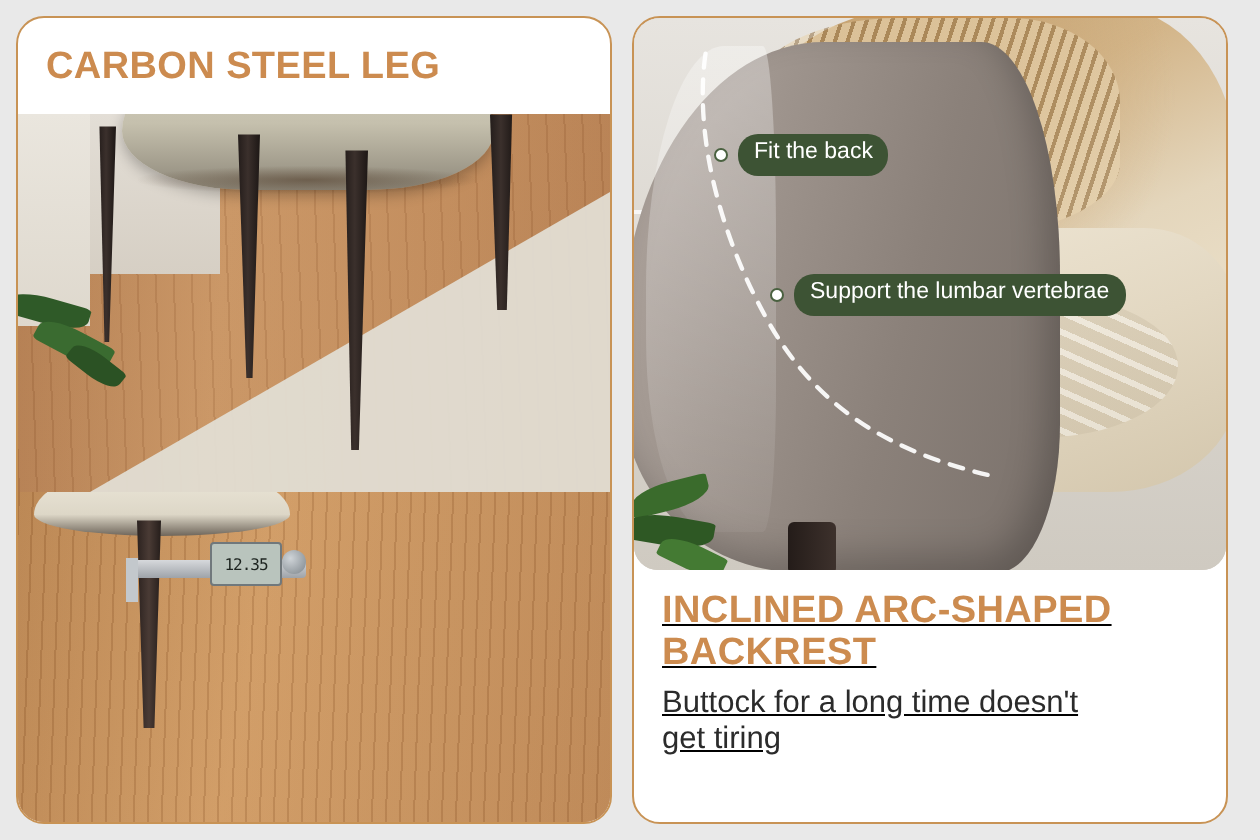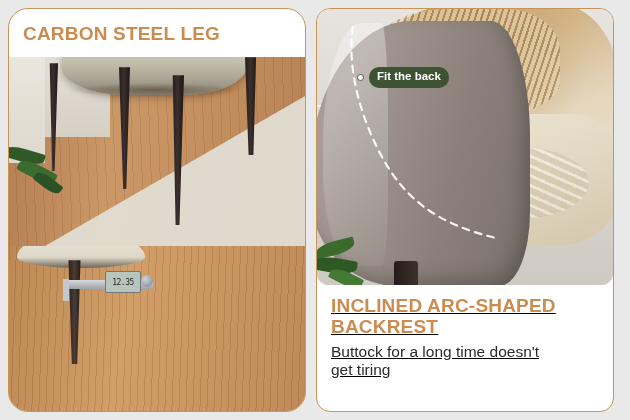--- a/index.html
+++ b/index.html
@@ -12,21 +12,21 @@
   .page{position:relative;width:630px;height:420px;display:flex;gap:10px;padding:8px 8px;box-sizing:border-box;}
 
   .card{
     background:#ffffff;
     border:1.5px solid #c89355;
     border-radius:14px;
     box-sizing:border-box;
     overflow:hidden;
     position:relative;
   }
-  .card-left{width:298px;display:flex;flex-direction:column;border-radius:20px;}
+  .card-left{width:298px;display:flex;flex-direction:column;}
   .card-right{width:298px;display:flex;flex-direction:column;}
 
   
   .txt{padding:14px 14px 8px 14px;}
   .txt-bottom{padding:10px 28px 12px 14px;text-decoration:underline;}
   .heading{
     color:#cc8b4f;
     font-size:19px;
     font-weight:bold;
     letter-spacing:.2px;
@@ -179,21 +179,21 @@
     width:7px;height:7px;border-radius:50%;
     background:#ffffff;border:1.5px solid #4a6140;box-sizing:border-box;
     flex:none;
   }
   .pill{
     background:#3d5334;color:#ffffff;
     font-size:11.5px;line-height:1;
     padding:4px 8px 5px 8px;border-radius:10px;
     white-space:nowrap;
   }
-  .c1{left:40px;top:58px;font-weight:bold;}
+  .c1{left:40px;top:58px;}
   .c2{left:68px;top:128px;}
   .c3{left:98px;top:200px;}
 </style>
 </head>
 <body>
 
 <div class="page">
 
   <div class="card card-left">
 
@@ -259,20 +259,24 @@
       </div>
 
       <svg class="contour" viewBox="0 0 298 276" preserveAspectRatio="none">
         <path d="M 36 18 C 30 60, 44 110, 66 150 C 88 190, 120 216, 178 230" fill="none" stroke="#ffffff" stroke-width="2.2" stroke-dasharray="7 6" stroke-linecap="round" opacity="0.92"></path>
       </svg>
 
       <div class="callout c1">
         <span class="dot"></span>
         <span class="pill">Fit the back</span>
       </div>
+      <div class="callout c2">
+        <span class="dot"></span>
+        <span class="pill">Support the lumbar vertebrae</span>
+      </div>
     </div>
 
     <div class="txt-bottom">
       <div class="heading">INCLINED ARC-SHAPED
 BACKREST</div>
       <div class="subheading">Buttock for a long time doesn't
 get tiring</div>
     </div>
 
   </div>

